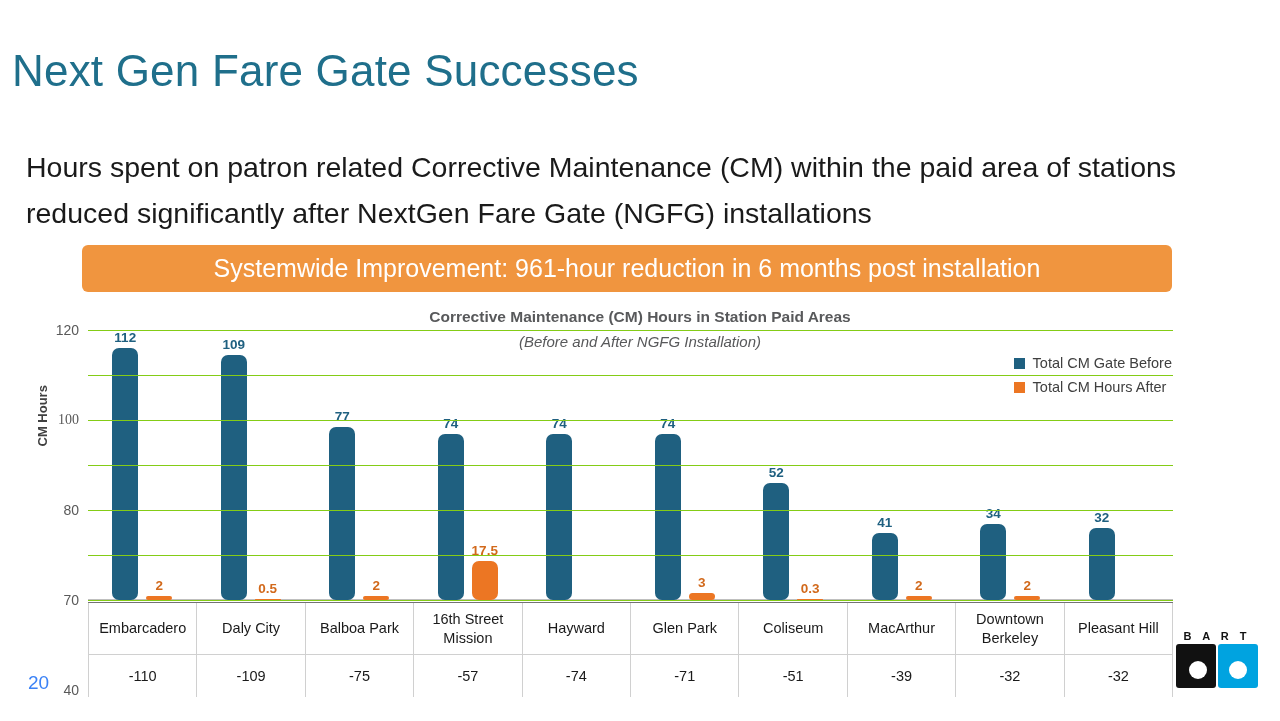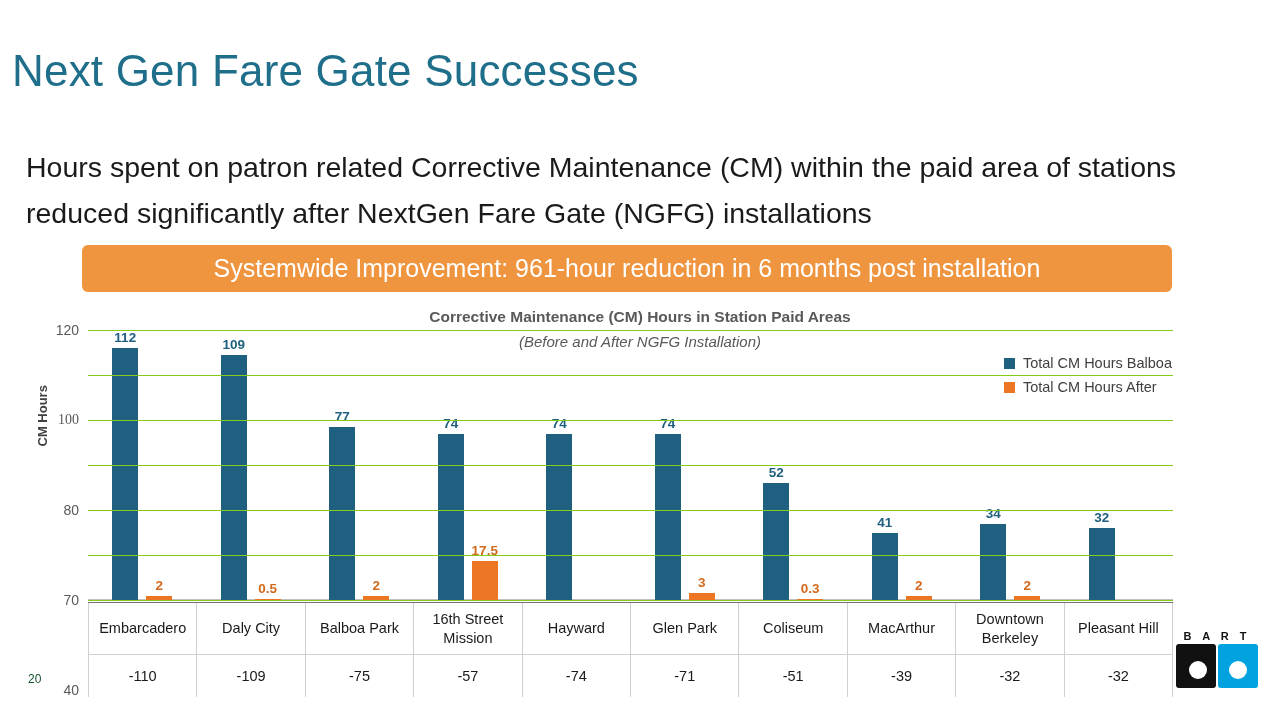--- a/index.html
+++ b/index.html
@@ -144,20 +144,21 @@
     height: 100%;
     position: relative;
     display: flex;
     align-items: flex-end;
     justify-content: center;
   }
   .bar {
     position: relative;
     width: 26px;
     margin: 0 4px;
+    border-radius: 7px;
   }
   .bar.before { background: #1f6080; }
   .bar.after { background: #ec7623; }
   .bar-label {
     position: absolute;
     left: 50%;
     transform: translateX(-50%);
     bottom: 100%;
     margin-bottom: 3px;
     font-size: 13.5px;
@@ -196,22 +197,22 @@
   }
   .trow.vals .tcell {
     height: 42px;
   }
   .trow .tcell:first-child { border-left: 1px solid #d0d0d0; }
   .trow.names { border-top: 1px solid #737373; }
   .page-number {
     position: absolute;
     left: 28px;
     top: 672px;
-    font-size: 12px;
-    color: #14532d;
+    font-size: 19px;
+    color: #3b82f6;
   }
   .bart-logo {
     position: absolute;
     right: 22px;
     top: 630px;
     width: 82px;
     height: 62px;
   }
   .bart-word {
     font-size: 11px;
@@ -273,21 +274,21 @@
   <div class="banner">
     <span>Systemwide Improvement: 961-hour reduction in 6 months post installation</span>
   </div>
 
   <div class="chart-title">Corrective Maintenance (CM) Hours in Station Paid Areas</div>
   <div class="chart-subtitle">(Before and After NGFG Installation)</div>
 
   <div class="legend">
     <div class="legend-row">
       <span class="legend-swatch" style="background:#1f6080"></span>
-      <span>Total CM Hours Balboa</span>
+      <span>Total CM Gate Before</span>
     </div>
     <div class="legend-row">
       <span class="legend-swatch" style="background:#ec7623"></span>
       <span>Total CM Hours After</span>
     </div>
   </div>
 
   <div class="yaxis-label">CM Hours</div>
 
   <div class="plot" id="plot">

